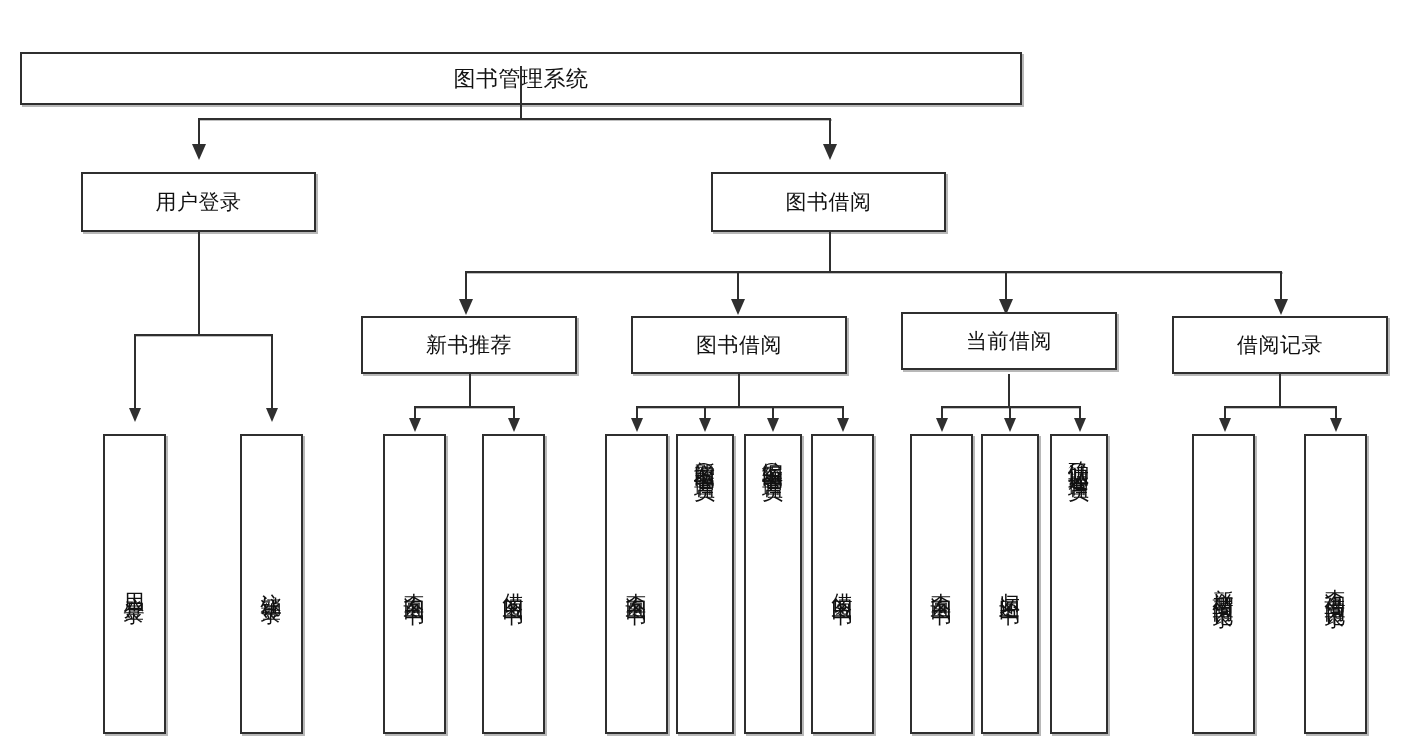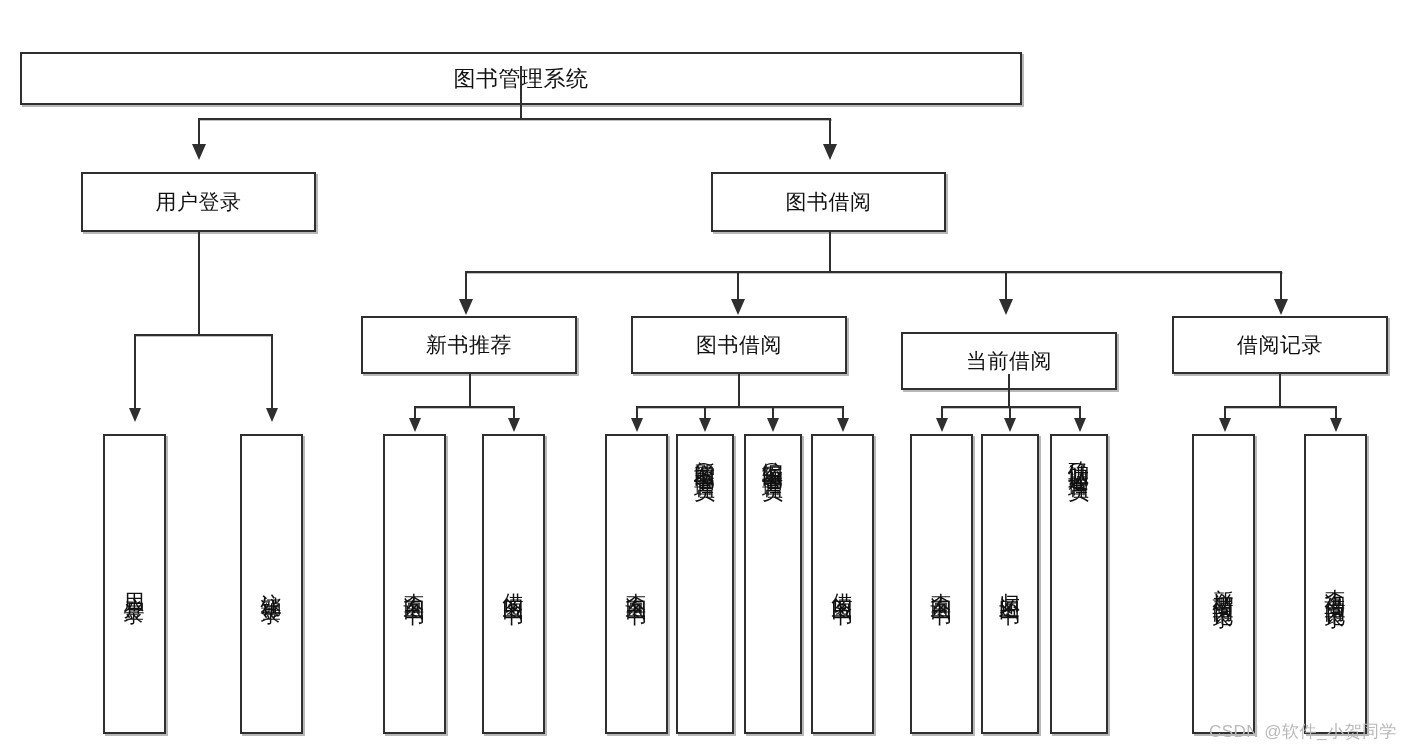--- a/index.html
+++ b/index.html
@@ -133,21 +133,21 @@
 
   <div class="ln vl" style="left:1280px;top:271px;height:30px;"></div>
   <div class="arrow" style="left:1274px;top:299px;"></div>
 
   <div class="node h" id="n-new-book-rec" style="left:361px;top:316px;width:216px;height:58px;">
     <span class="lbl">新书推荐</span>
   </div>
   <div class="node h" id="n-book-borrow" style="left:631px;top:316px;width:216px;height:58px;">
     <span class="lbl">图书借阅</span>
   </div>
-  <div class="node h" id="n-current-borrow" style="left:901px;top:332px;width:216px;height:58px;">
+  <div class="node h" id="n-current-borrow" style="left:901px;top:312px;width:216px;height:58px;">
     <span class="lbl">当前借阅</span>
   </div>
   <div class="node h" id="n-borrow-record" style="left:1172px;top:316px;width:216px;height:58px;justify-content:center;">
     <span class="lbl">借阅记录</span>
   </div>
 
   <div class="ln vl" style="left:469px;top:374px;height:32px;"></div>
   <div class="ln hl" style="left:414px;top:406px;width:100px;"></div>
   <div class="ln vl" style="left:414px;top:406px;height:14px;"></div>
   <div class="arrow sm" style="left:409px;top:418px;"></div>
@@ -218,15 +218,14 @@
     <span class="lbl">确认归还（管理员）</span>
   </div>
 
   <div class="node v mid" style="left:1192px;top:434px;width:63px;height:300px;">
     <span class="lbl">新增借阅记录</span>
   </div>
   <div class="node v mid" style="left:1304px;top:434px;width:63px;height:300px;">
     <span class="lbl">查询借阅记录</span>
   </div>
 
-  <div id="watermark">CSDN @软件_小贺同学</div>
 
 </div>
 
 </body></html>

